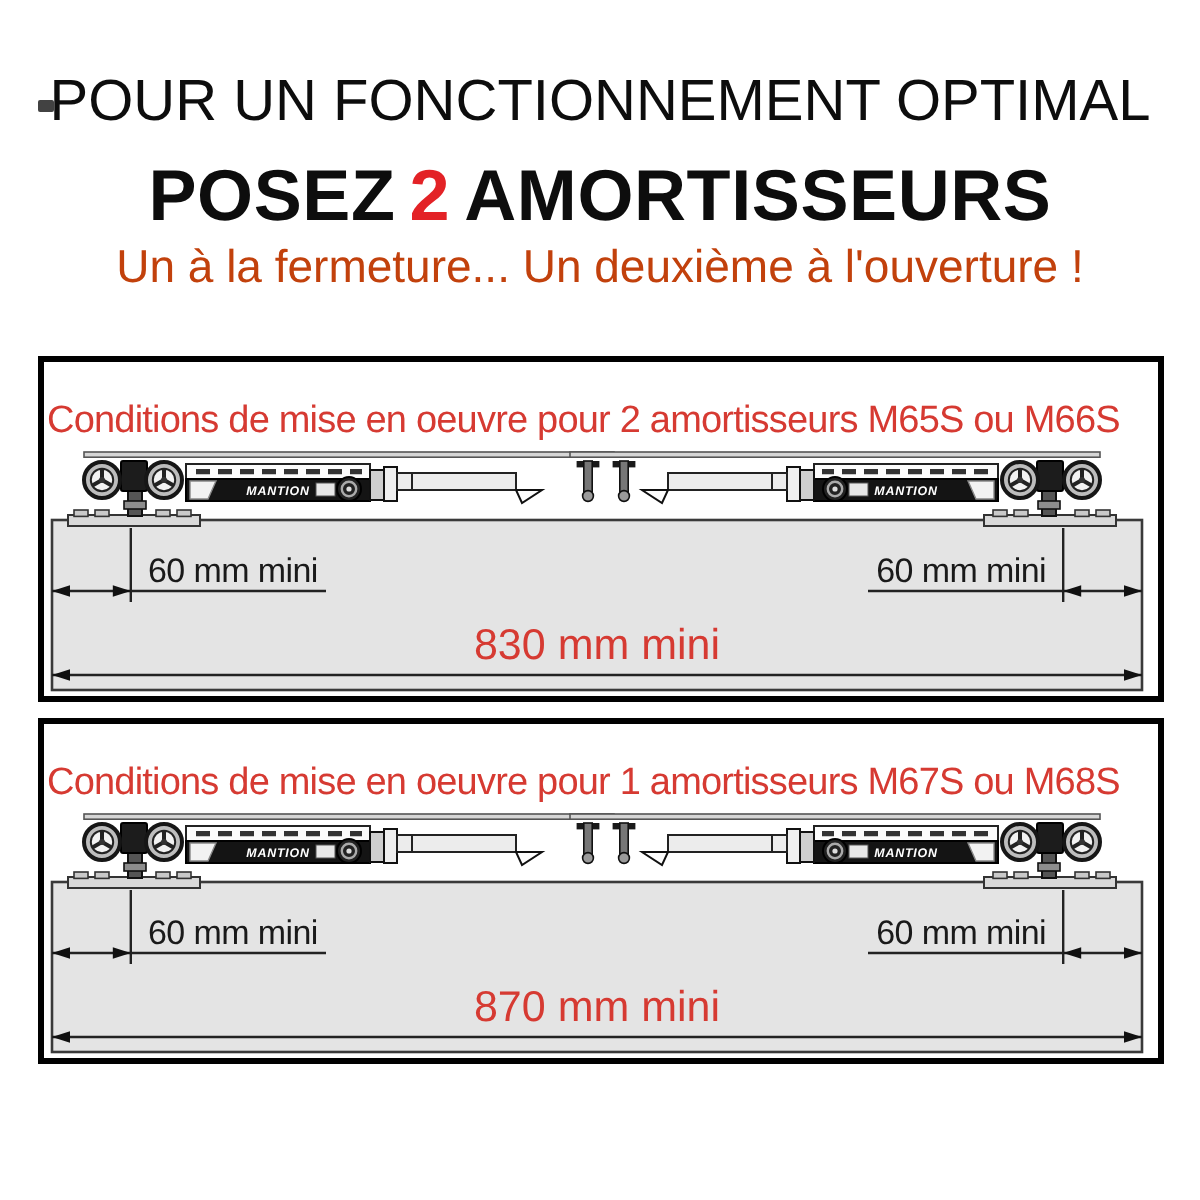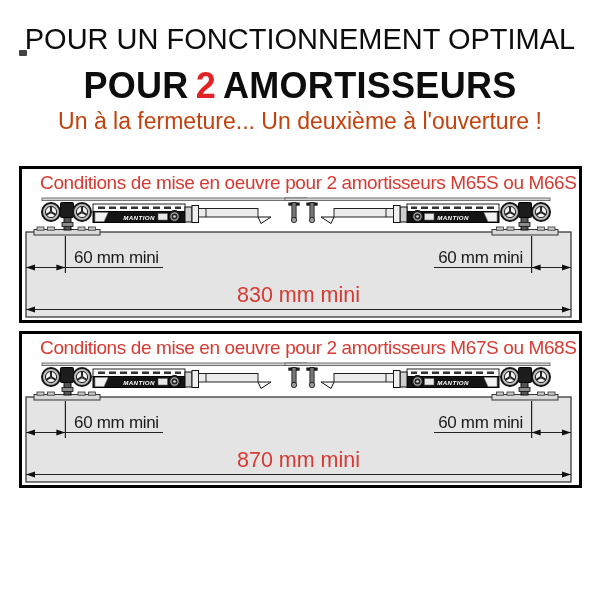--- a/index.html
+++ b/index.html
@@ -3,31 +3,31 @@
 <meta charset="utf-8">
 <style>
   html,body { margin:0; padding:0; background:#fff; }
   body { width:600px; height:600px; font-family:"Liberation Sans",sans-serif; color:#111; }
   .page { position:relative; width:600px; height:600px; overflow:hidden; background:#fff; }
 
   .print-artifact { position:absolute; left:19px; top:50px; width:8px; height:6px;
                     background:#2e2e2e; border-radius:1px; opacity:.9; }
 
   .main-title { text-align:center; font-size:29px; font-weight:400; line-height:1.05;
-                margin:0; padding-top:24px; color:#0d0d0d; }
+                margin:0; padding-top:36px; color:#0d0d0d; }
   .pose-line  { text-align:center; font-size:36px; font-weight:700; line-height:1.0;
                 margin-top:14px; color:#0d0d0d; letter-spacing:.3px; }
   .pose-number { color:#e32226; margin:0 7px; }
   .tagline { text-align:center; font-size:23px; font-weight:400; margin-top:4px; color:#c2410c; }
 
   .box { width:563px; margin:0 auto; border:3px solid #000; box-sizing:border-box; background:#fff; }
   .box-first  { margin-top:31px; }
   .box-second { margin-top:8px; }
   .box-title { color:#d63a32; font-size:19px; letter-spacing:-.4px; line-height:1.15;
-               text-align:right; white-space:nowrap; padding:3px 2px 2px; overflow:hidden; }
+               text-align:left; white-space:nowrap; padding:19px 2px 2px; overflow:hidden; }
   .diagram { display:block; width:557px; height:124px; }
   svg text { font-family:"Liberation Sans",sans-serif; }
   .dim-text { fill:#1a1a1a; font-size:17px; letter-spacing:-.3px; }
   .total-text { fill:#d63a32; font-size:21.5px; }
   .brand-text { fill:#ffffff; font-size:6.2px; font-style:italic; font-weight:bold; letter-spacing:.4px; }
 </style>
 </head>
 <body>
 
 <svg width="0" height="0" style="position:absolute" aria-hidden="true">
@@ -84,21 +84,21 @@
     </g>
   </defs>
 </svg>
 
 <div class="page">
 
   <div class="print-artifact"></div>
 
   <div class="main-title">POUR UN FONCTIONNEMENT OPTIMAL</div>
 
-  <div class="pose-line"><span>POUR</span><span class="pose-number">2</span><span>AMORTISSEURS</span></div>
+  <div class="pose-line"><span>POSEZ</span><span class="pose-number">2</span><span>AMORTISSEURS</span></div>
 
   <div class="tagline">Un à la fermeture... Un deuxième à l'ouverture !</div>
 
   <div class="box box-first">
     <div class="box-title">Conditions de mise en oeuvre pour 2 amortisseurs M65S ou M66S</div>
     <svg class="diagram" viewBox="0 0 557 124">
       <rect x="4" y="36" width="545" height="85" fill="#e4e4e4" stroke="#3a3a3a" stroke-width="1.3"></rect>
       <use href="#mech-half"></use>
       <use href="#mech-half" transform="translate(548,0) scale(-1,1)"></use>
       <use href="#stop-bracket" transform="translate(272,0)"></use>
@@ -106,21 +106,21 @@
       <text class="brand-text" x="117" y="23.6" text-anchor="middle">MANTION</text>
       <text class="brand-text" x="431" y="23.6" text-anchor="middle">MANTION</text>
       <use href="#dims"></use>
       <text class="dim-text" x="52" y="67">60 mm mini</text>
       <text class="dim-text" x="501" y="67" text-anchor="end">60 mm mini</text>
       <text class="total-text" x="276.5" y="105.5" text-anchor="middle">830 mm mini</text>
     </svg>
   </div>
 
   <div class="box box-second">
-    <div class="box-title">Conditions de mise en oeuvre pour 2 amortisseurs M67S ou M68S</div>
+    <div class="box-title">Conditions de mise en oeuvre pour 1 amortisseurs M67S ou M68S</div>
     <svg class="diagram" viewBox="0 0 557 124">
       <rect x="4" y="36" width="545" height="85" fill="#e4e4e4" stroke="#3a3a3a" stroke-width="1.3"></rect>
       <use href="#mech-half"></use>
       <use href="#mech-half" transform="translate(548,0) scale(-1,1)"></use>
       <use href="#stop-bracket" transform="translate(272,0)"></use>
       <use href="#stop-bracket" transform="translate(290,0)"></use>
       <text class="brand-text" x="117" y="23.6" text-anchor="middle">MANTION</text>
       <text class="brand-text" x="431" y="23.6" text-anchor="middle">MANTION</text>
       <use href="#dims"></use>
       <text class="dim-text" x="52" y="67">60 mm mini</text>

